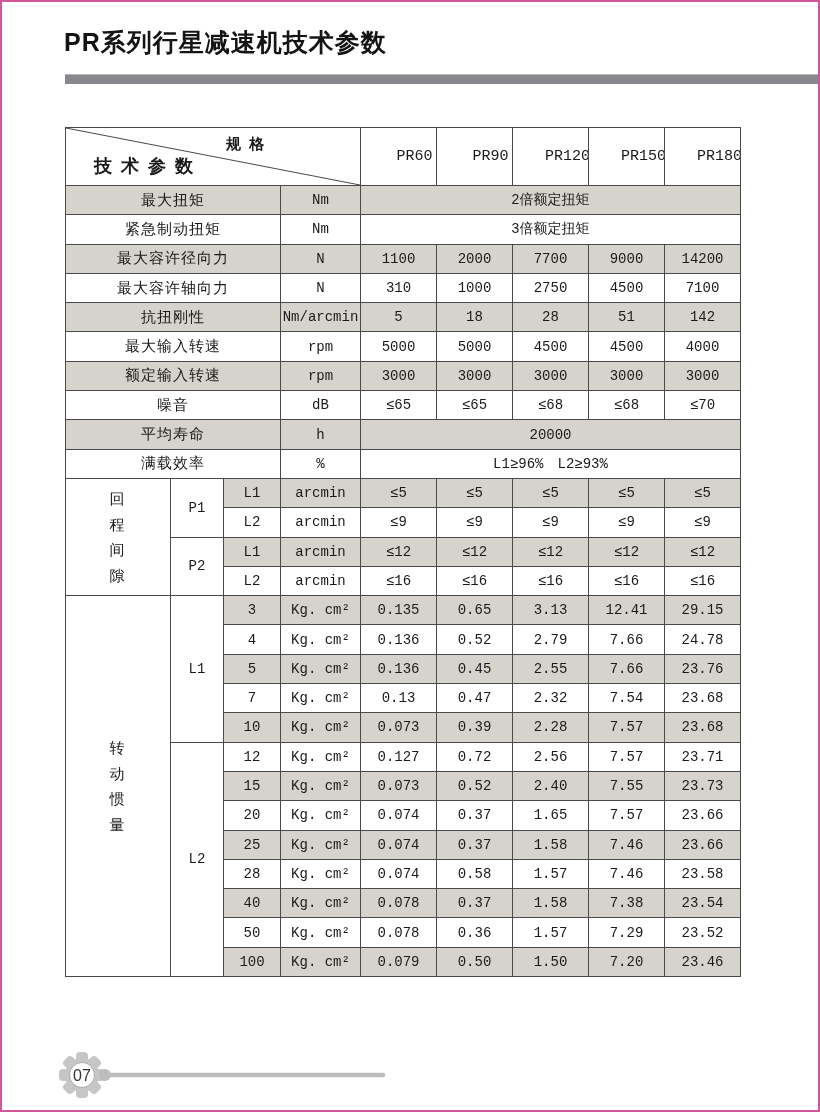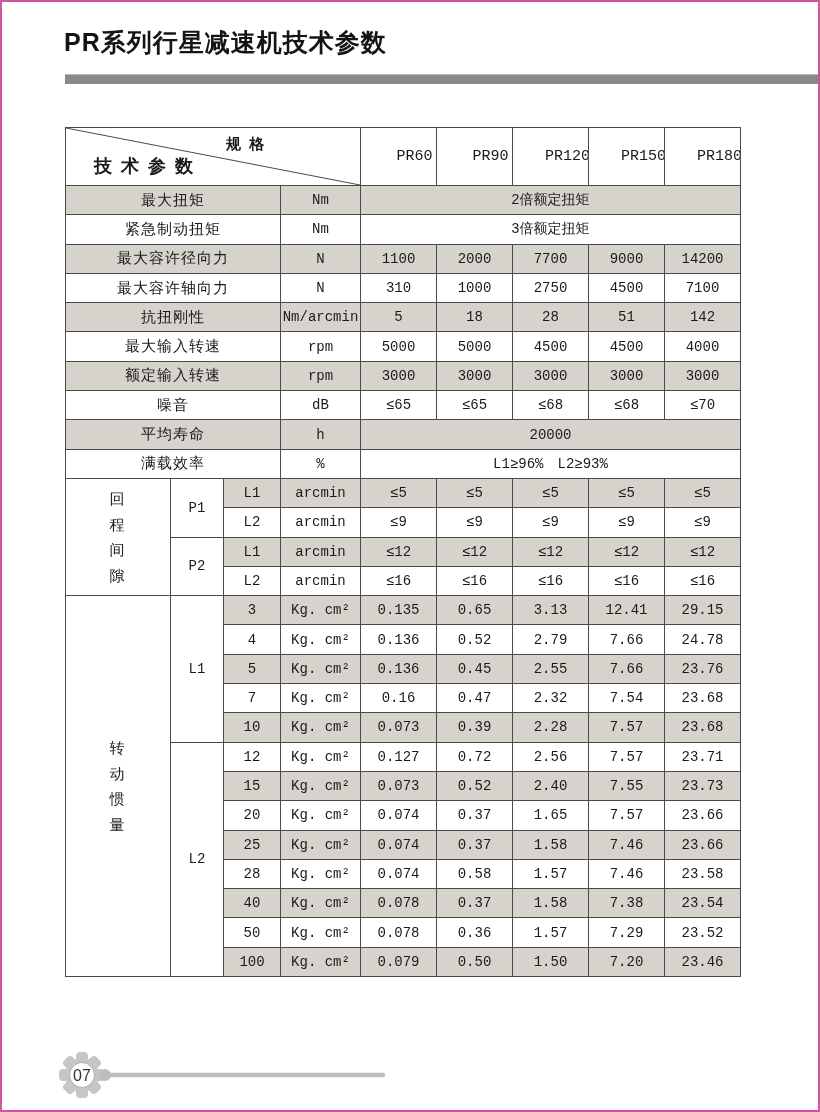--- a/index.html
+++ b/index.html
@@ -211,21 +211,21 @@
   <td class="mono g">Kg. cm²</td>
   <td class="mono g">0.136</td>
   <td class="mono g">0.45</td>
   <td class="mono g">2.55</td>
   <td class="mono g">7.66</td>
   <td class="mono g">23.76</td>
 </tr>
 <tr>
   <td class="mono">7</td>
   <td class="mono">Kg. cm²</td>
-  <td class="mono">0.16</td>
+  <td class="mono">0.13</td>
   <td class="mono">0.47</td>
   <td class="mono">2.32</td>
   <td class="mono">7.54</td>
   <td class="mono">23.68</td>
 </tr>
 <tr>
   <td class="mono g">10</td>
   <td class="mono g">Kg. cm²</td>
   <td class="mono g">0.073</td>
   <td class="mono g">0.39</td>

